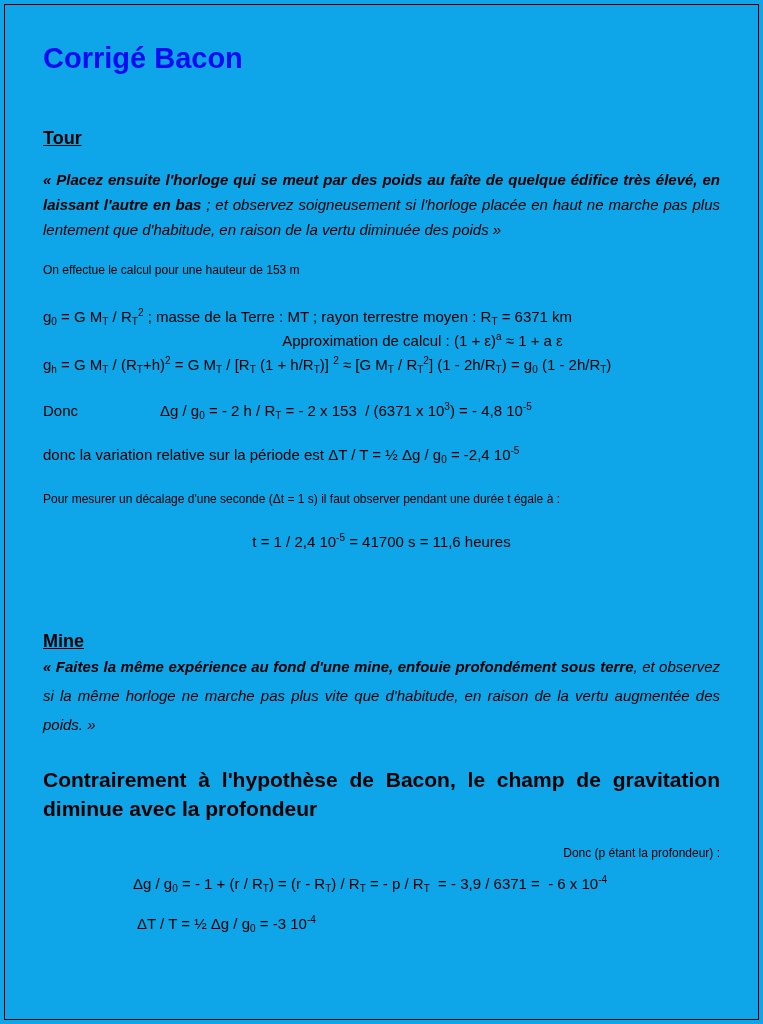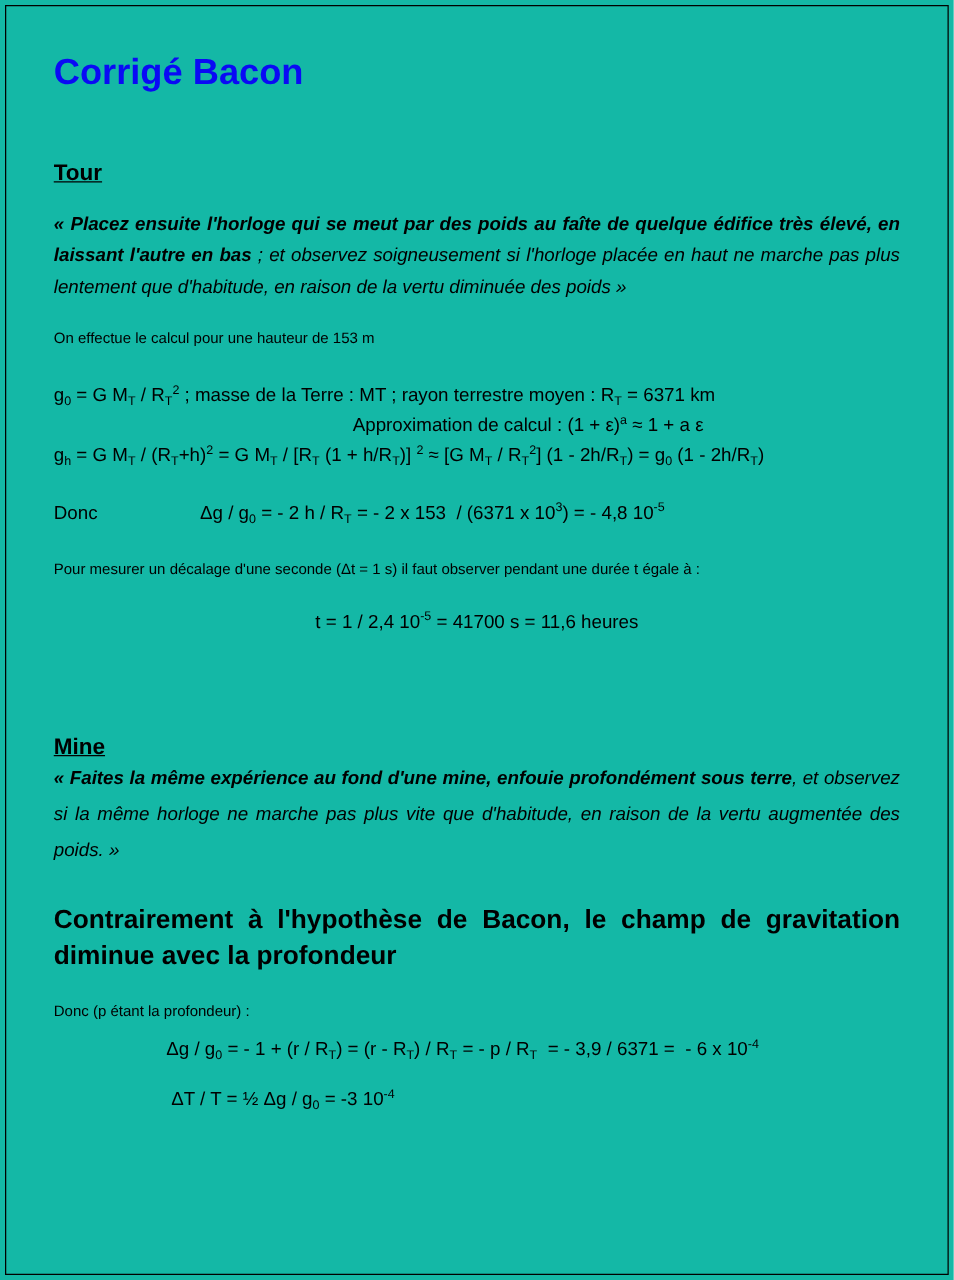--- a/index.html
+++ b/index.html
@@ -1,18 +1,18 @@
 <!DOCTYPE html>
 <html><head>
 <meta charset="utf-8">
 <style>
   html, body { margin: 0; padding: 0; background: #ffffff; }
   .page {
     width: 763px; height: 1024px; box-sizing: border-box;
-    padding: 4px; background: #14b8a6;
+    padding: 4px; background: #0ea5e9;
     font-family: "Liberation Sans", sans-serif;
     color: #000000;
   }
   .frame {
     width: 100%; height: 100%; box-sizing: border-box;
     border: 1px solid #000000;
     padding: 36px 38px 0 38px;
     overflow: hidden;
   }
   .doc-title {
@@ -44,21 +44,21 @@
   .donc-label { display: inline-block; width: 117px; }
   .variation-line { margin-top: 20px; white-space: pre-wrap; }
   .measure-line { margin-top: 20px; }
   .time-line { margin-top: 18px; text-align: center; }
   .statement {
     font-size: 21px; font-weight: bold; text-align: justify;
     line-height: 29px; margin-top: 26px;
   }
   .si-row { margin-top: 16px; }
   .si-label { display: inline-block; min-width: 102px; }
-  .donc2-line { margin-top: 18px; }
+  .donc2-line { margin-top: 18px; text-align: right; }
   .indent-dg { padding-left: 90px; margin-top: 6px; }
   .indent-dt { padding-left: 94px; margin-top: 16px; }
   sub { font-size: 10px; line-height: 0; vertical-align: -3px; }
   sup { font-size: 10px; line-height: 0; vertical-align: 6px; }
 </style>
 </head>
 <body>
 
 <div class="page">
   <div class="frame">
@@ -72,20 +72,21 @@
     <p class="body-line intro-line">On effectue le calcul pour une hauteur de 153 m</p>
 
     <div class="formula-block">
       <p class="formula">g<sub>0</sub> = G M<sub>T</sub> / R<sub>T</sub><sup>2</sup> ; masse de la Terre : MT ; rayon terrestre moyen : R<sub>T</sub> = 6371 km</p>
       <p class="formula indent-approx">Approximation de calcul : (1 + ε)<sup>a</sup> ≈ 1 + a ε</p>
       <p class="formula">g<sub>h</sub> = G M<sub>T</sub> / (R<sub>T</sub>+h)<sup>2</sup> = G M<sub>T</sub> / [R<sub>T</sub> (1 + h/R<sub>T</sub>)] <sup>2</sup> ≈ [G M<sub>T</sub> / R<sub>T</sub><sup>2</sup>] (1 - 2h/R<sub>T</sub>) = g<sub>0</sub> (1 - 2h/R<sub>T</sub>)</p>
     </div>
 
     <p class="formula donc-row"><span class="donc-label">Donc</span><span>Δg / g<sub>0</sub> = - 2 h / R<sub>T</sub> = - 2 x 153  / (6371 x 10<sup>3</sup>) = - 4,8 10<sup>-5</sup></span></p>
 
+    <p class="formula variation-line">donc la variation relative sur la période est ΔT / T = ½ Δg / g<sub>0</sub> = -2,4 10<sup>-5</sup></p>
 
     <p class="body-line measure-line">Pour mesurer un décalage d'une seconde (Δt = 1 s) il faut observer pendant une durée t égale à :</p>
 
     <p class="formula time-line">t = 1 / 2,4 10<sup>-5</sup> = 41700 s = 11,6 heures</p>
 
     <h2 class="section-heading heading-mine">Mine</h2>
 
     <p class="quote quote-mine"><span class="q-bold">« Faites la même expérience au fond d'une mine, enfouie profondément sous terre</span><span>, et observez si la même horloge ne marche pas plus vite que d'habitude, en raison de la vertu augmentée des poids. »</span></p>
 
     <p class="statement">Contrairement à l'hypothèse de Bacon, le champ de gravitation diminue avec la profondeur</p>

